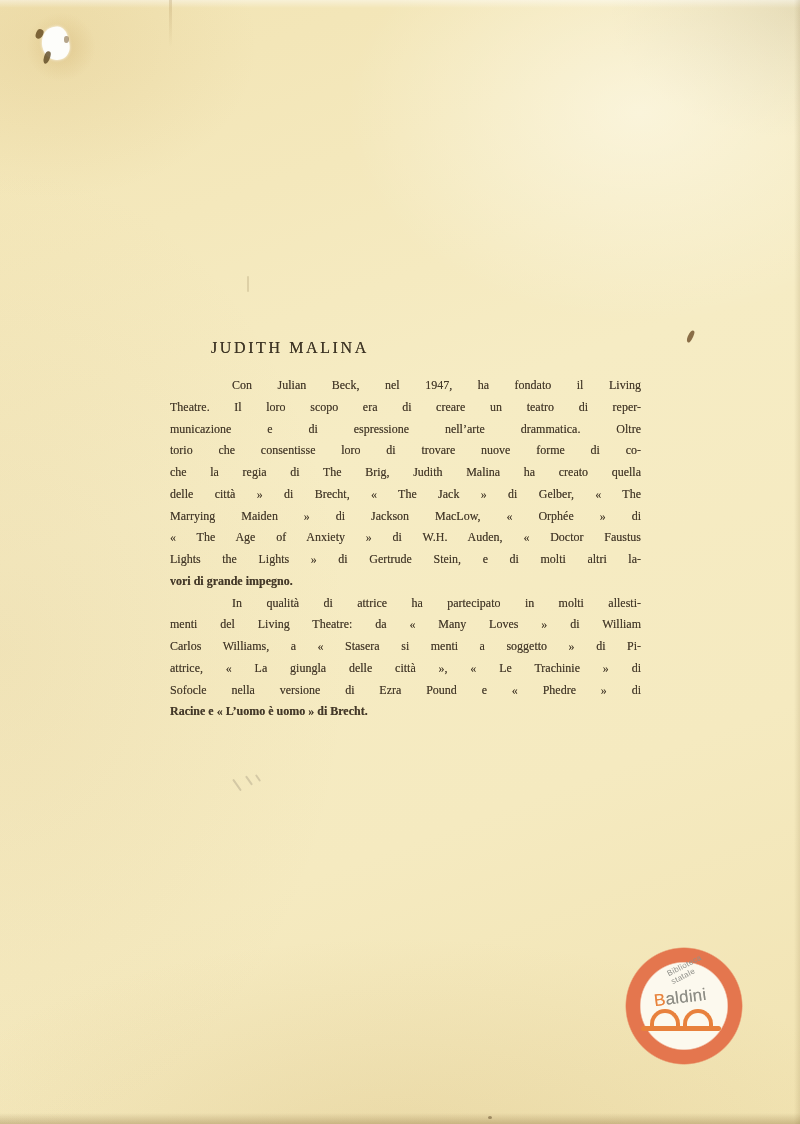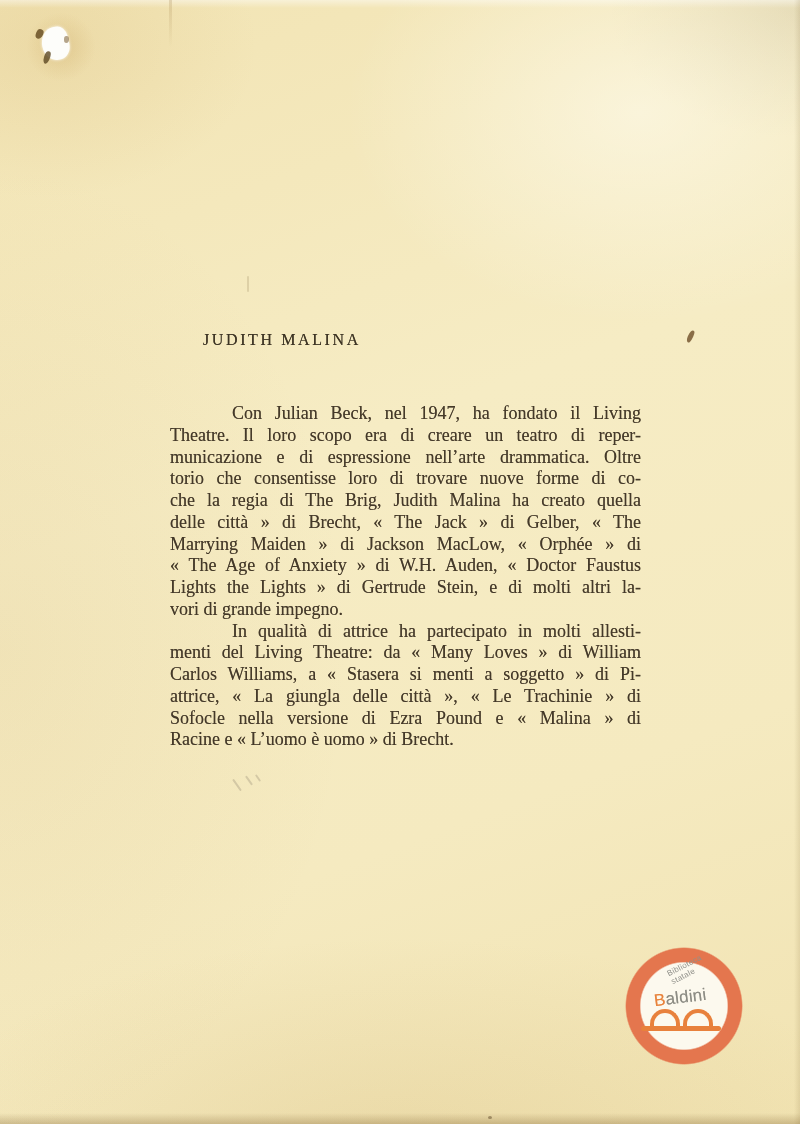--- a/index.html
+++ b/index.html
@@ -42,33 +42,33 @@
   .pencil-mark span { position:absolute; width:2px; height:14px; background:rgba(115,105,88,0.45);
               border-radius:2px; transform:rotate(-35deg); }
   .pencil-mark .p1 { left:10px; top:4px; }
   .pencil-mark .p2 { left:22px; top:1px; height:11px; }
   .pencil-mark .p3 { left:31px; top:0;  height:8px; }
   .bottom-speck { position:absolute; left:488px; top:1116px; width:4px; height:3px;
               background:rgba(90,70,40,0.5); border-radius:50%; }
 
   
   .heading {
-    position:absolute; left:203px; top:331px; margin:0;
+    position:absolute; left:203px; top:331px; margin:8px;
     font-size:16px; font-weight:normal; letter-spacing:2.6px;
     color:#3d3424; text-shadow:0 0 0.6px rgba(61,52,36,0.75);
   }
   .body-text {
     position:absolute; left:170px; top:375px; width:471px;
-    font-size:18px; color:#443929; text-shadow:0 0 0.6px rgba(68,57,41,0.6);margin-top:28px;
+    font-size:12px; color:#443929; text-shadow:0 0 0.6px rgba(68,57,41,0.6);
   }
   .ln { text-align:justify; text-align-last:justify; line-height:21.75px; height:21.75px;
         overflow:visible; white-space:nowrap; }
   .ln.j { white-space:normal; }
   .ln.first { text-indent:62px; }
-  .ln.last  { text-align-last:left; }
+  .ln.last  { text-align-last:left;font-weight:bold; }
 
   
   .stamp { position:absolute; left:625px; top:947px; width:118px; height:118px; border-radius:50%;
     background:radial-gradient(circle at 50% 50%, #fcf9ee 0 43px, #e4764e 44.5px 57.5px, rgba(228,118,78,0) 59px);
   }
   .stamp-small { position:absolute; left:41px; top:24px; transform:rotate(-27deg); transform-origin:left top;
     font-family:"Liberation Sans", sans-serif; font-size:8px; line-height:8.5px;
     color:#90908a; letter-spacing:0.3px; }
   .stamp-name { position:absolute; left:29px; top:41px; transform:rotate(-7deg);
     font-family:"Liberation Sans", sans-serif; font-size:17px; letter-spacing:0.2px;
@@ -105,21 +105,21 @@
     <div class="ln j">che la regia di The Brig, Judith Malina ha creato quella</div>
     <div class="ln j">delle città » di Brecht, « The Jack » di Gelber, « The</div>
     <div class="ln j">Marrying Maiden » di Jackson MacLow, « Orphée » di</div>
     <div class="ln j">« The Age of Anxiety » di W.H. Auden, « Doctor Faustus</div>
     <div class="ln j">Lights the Lights » di Gertrude Stein, e di molti altri la-</div>
     <div class="ln j last">vori di grande impegno.</div>
     <div class="ln j first">In qualità di attrice ha partecipato in molti allesti-</div>
     <div class="ln j">menti del Living Theatre: da « Many Loves » di William</div>
     <div class="ln j">Carlos Williams, a « Stasera si menti a soggetto » di Pi-</div>
     <div class="ln j">attrice, « La giungla delle città », « Le Trachinie » di</div>
-    <div class="ln j">Sofocle nella versione di Ezra Pound e « Malina » di</div>
+    <div class="ln j">Sofocle nella versione di Ezra Pound e « Phedre » di</div>
     <div class="ln j last">Racine e « L’uomo è uomo » di Brecht.</div>
   </div>
 
   <div class="pen-mark"></div>
   <div class="pencil-mark">
     <span class="p1"></span>
       <span class="p2"></span>
       <span class="p3"></span>
   </div>
   <div class="bottom-speck"></div>

